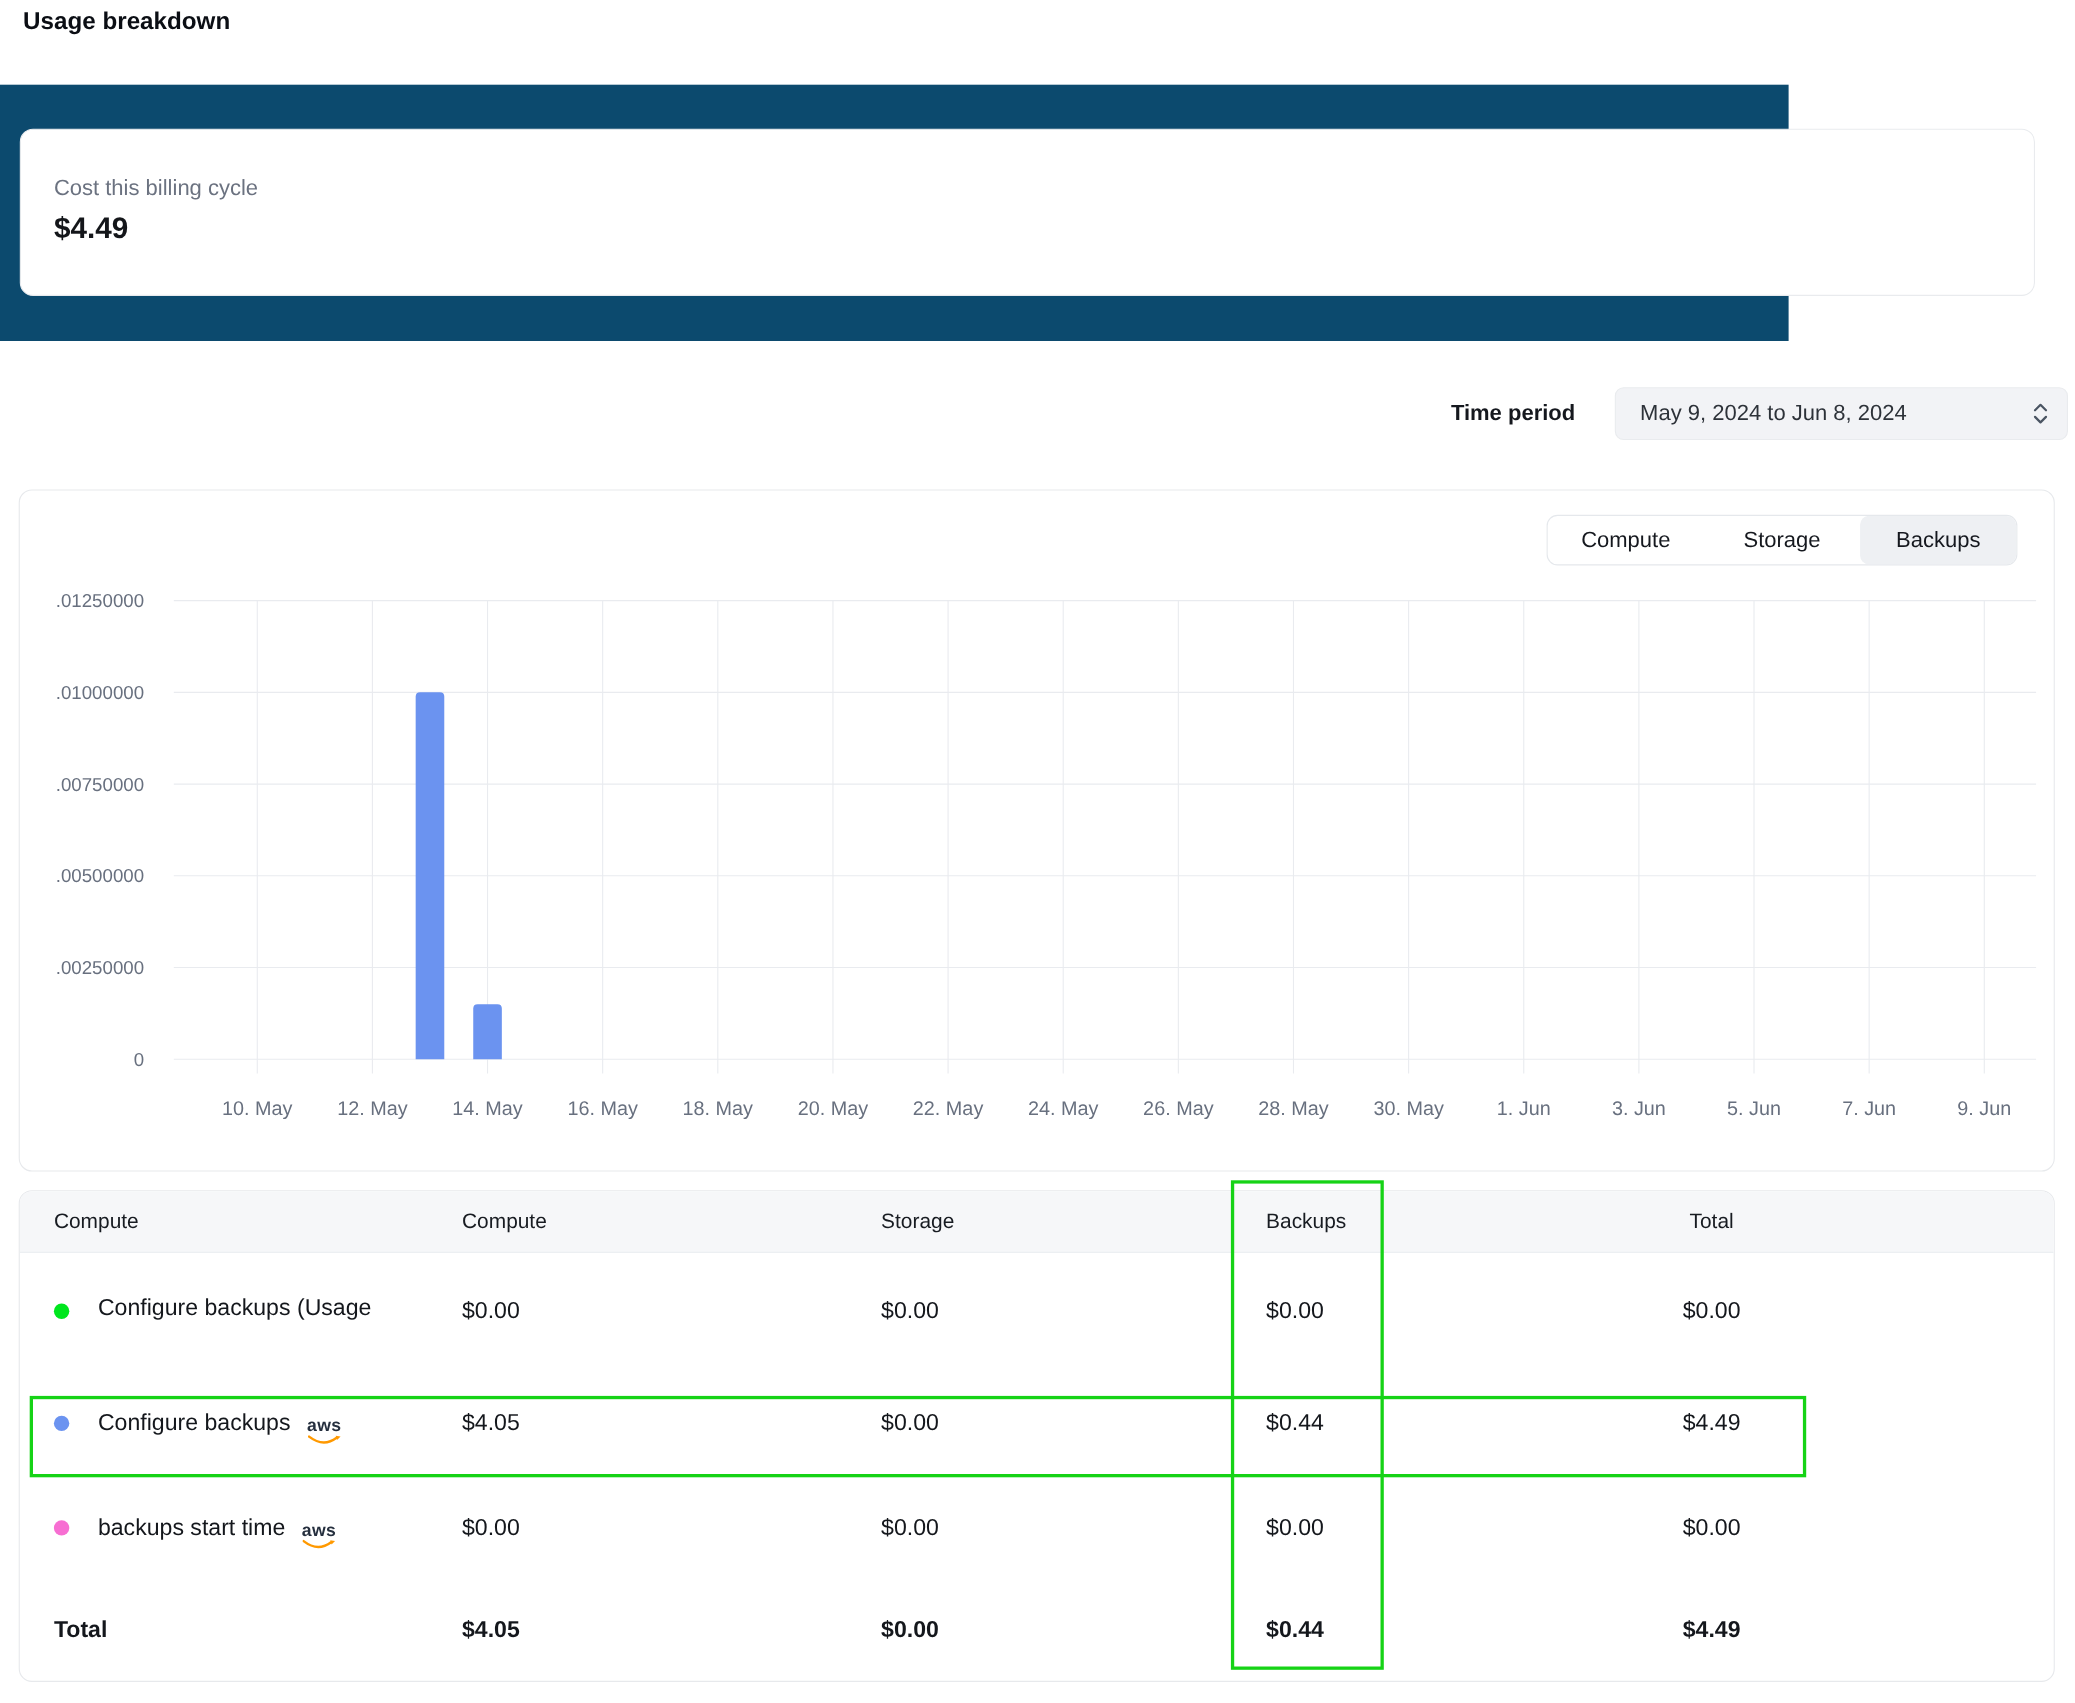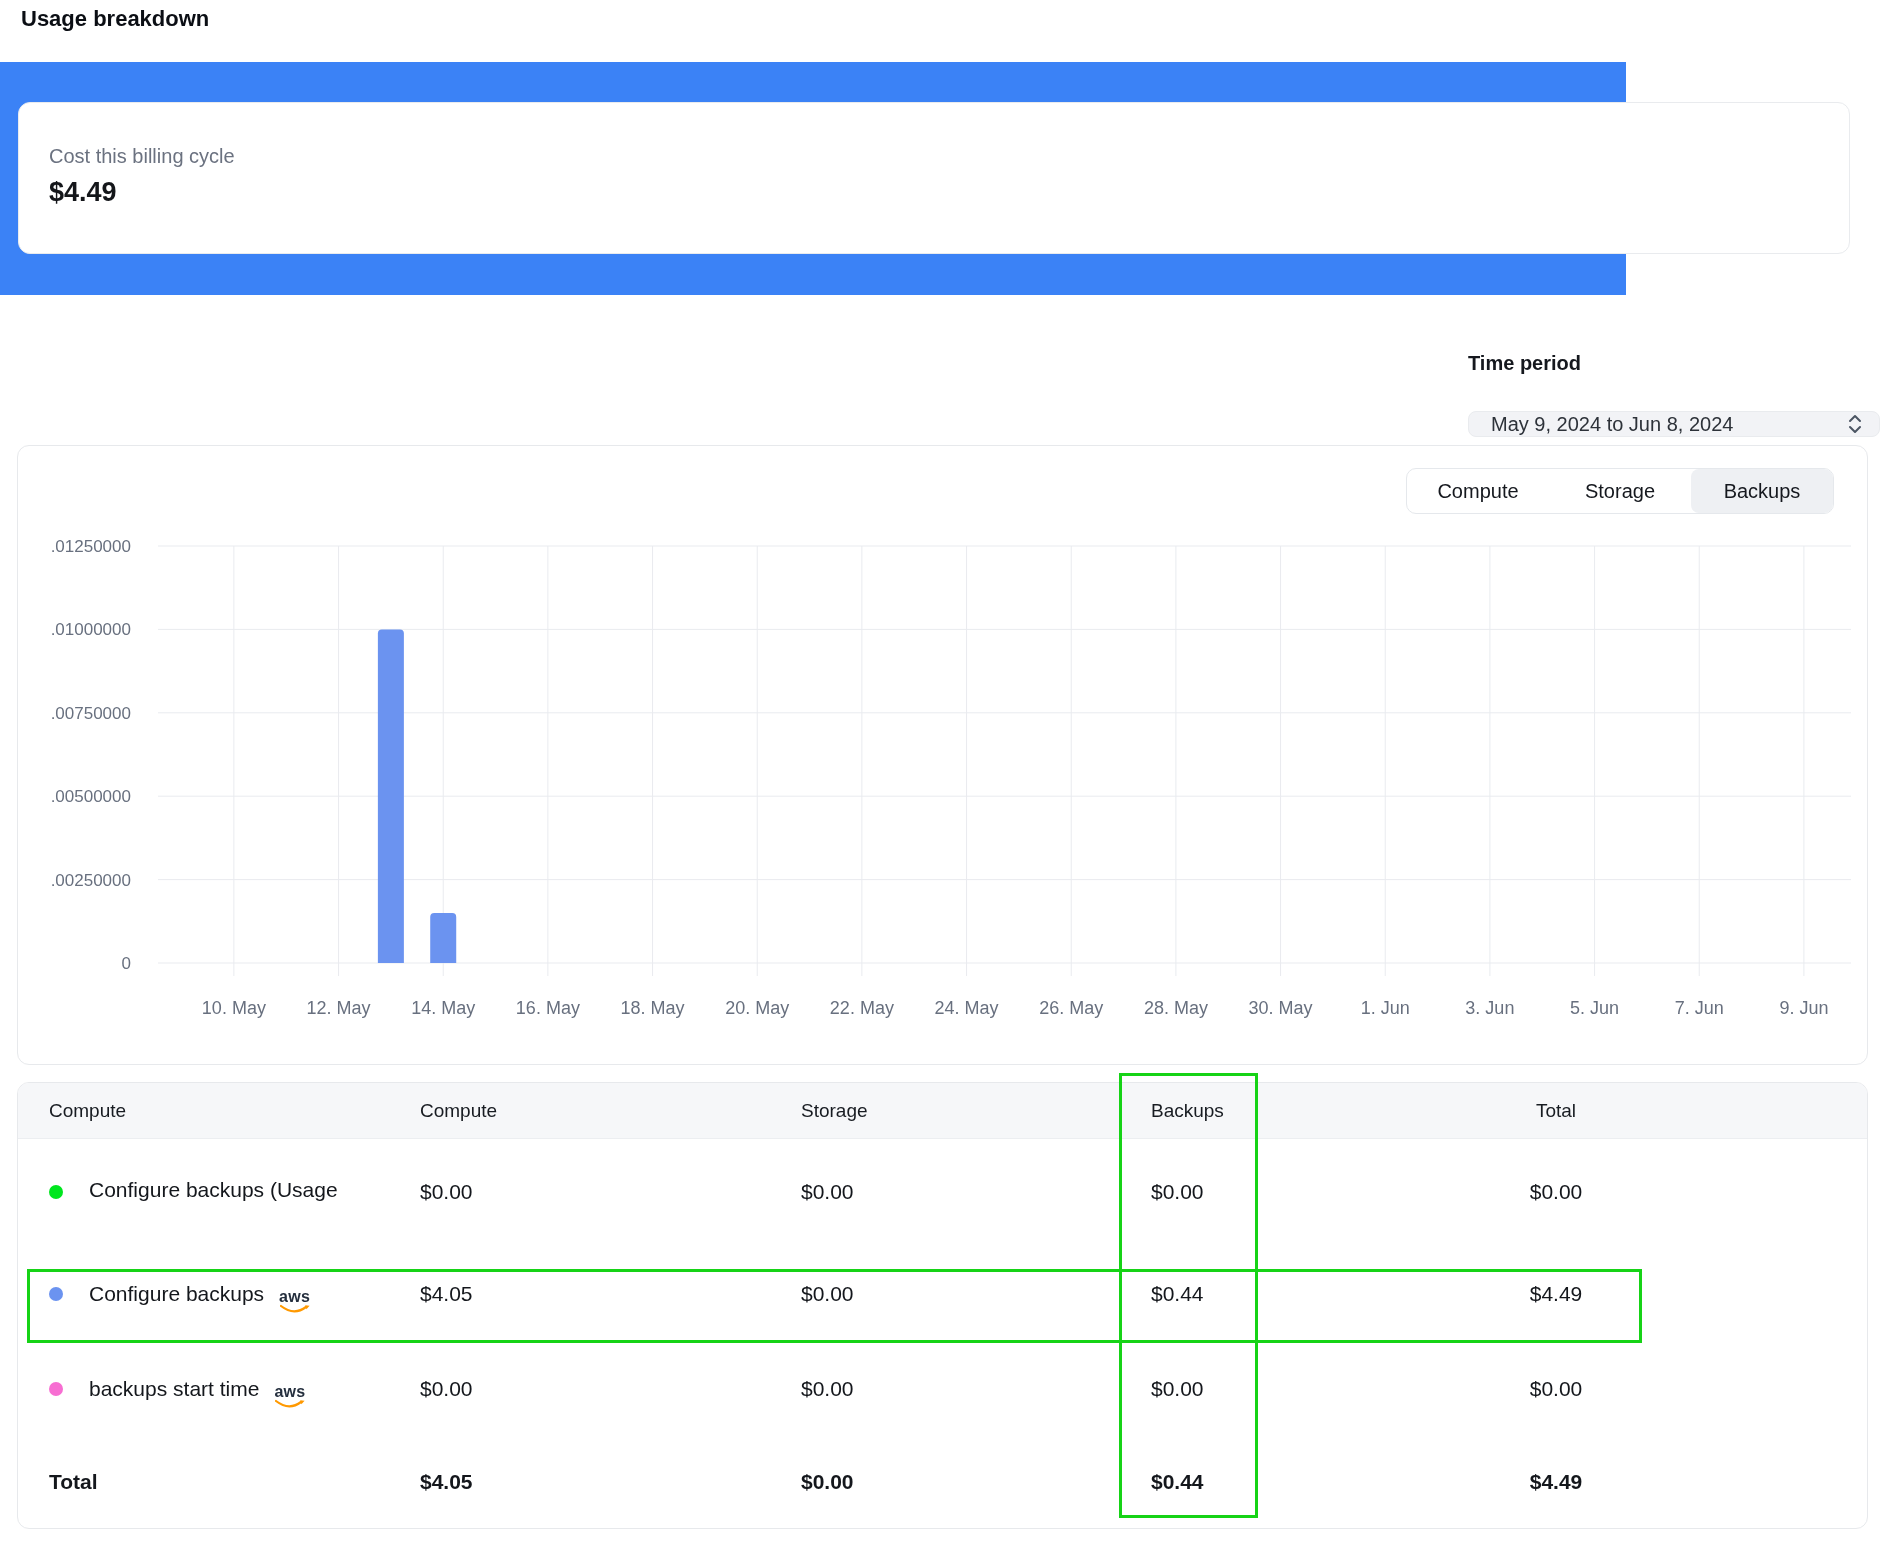--- a/index.html
+++ b/index.html
@@ -10,34 +10,34 @@
     color: #13161b;
     position: relative;
     overflow: hidden;
   }
   .page-title {
     position: absolute; left: 21px; top: 6px;
     font-size: 22px; font-weight: 700; color: #0b0e14;
   }
   
   .gray-band {
-    position: absolute; left: 0; top: 62px; width: 1626px; height: 233px;
-    background: #3b82f6;
+    position: absolute; left: 0; top: 77px; width: 1626px; height: 233px;
+    background: #0c4a6e;
   }
   .cost-card {
     position: absolute; left: 18px; top: 40px; width: 1832px; height: 152px;
     background: #ffffff; border: 1px solid #e9ebee; border-radius: 12px;
     padding: 42px 30px;
   }
   .cost-label { font-size: 20px; color: #6b7280; }
   .cost-value { font-size: 27px; font-weight: 700; color: #14161a; margin-top: 9px; }
   
   .time-row {
     position: absolute; top: 352px; right: 6px; height: 48px;
-    display: flex; align-items: flex-start; gap: 36px; flex-direction: column;
+    display: flex; align-items: center; gap: 36px;
   }
   .time-label { font-size: 20px; font-weight: 700; color: #15181e; }
   .time-select {
     width: 412px; height: 48px; background: #f2f3f6;
     border: 1px solid #e9ebee; border-radius: 8px;
     display: flex; align-items: center; justify-content: space-between;
     padding: 0 16px 0 22px; cursor: pointer;
     font-family: inherit; font-size: 20px; color: #2d3239; gap: 21px;
   }
   

